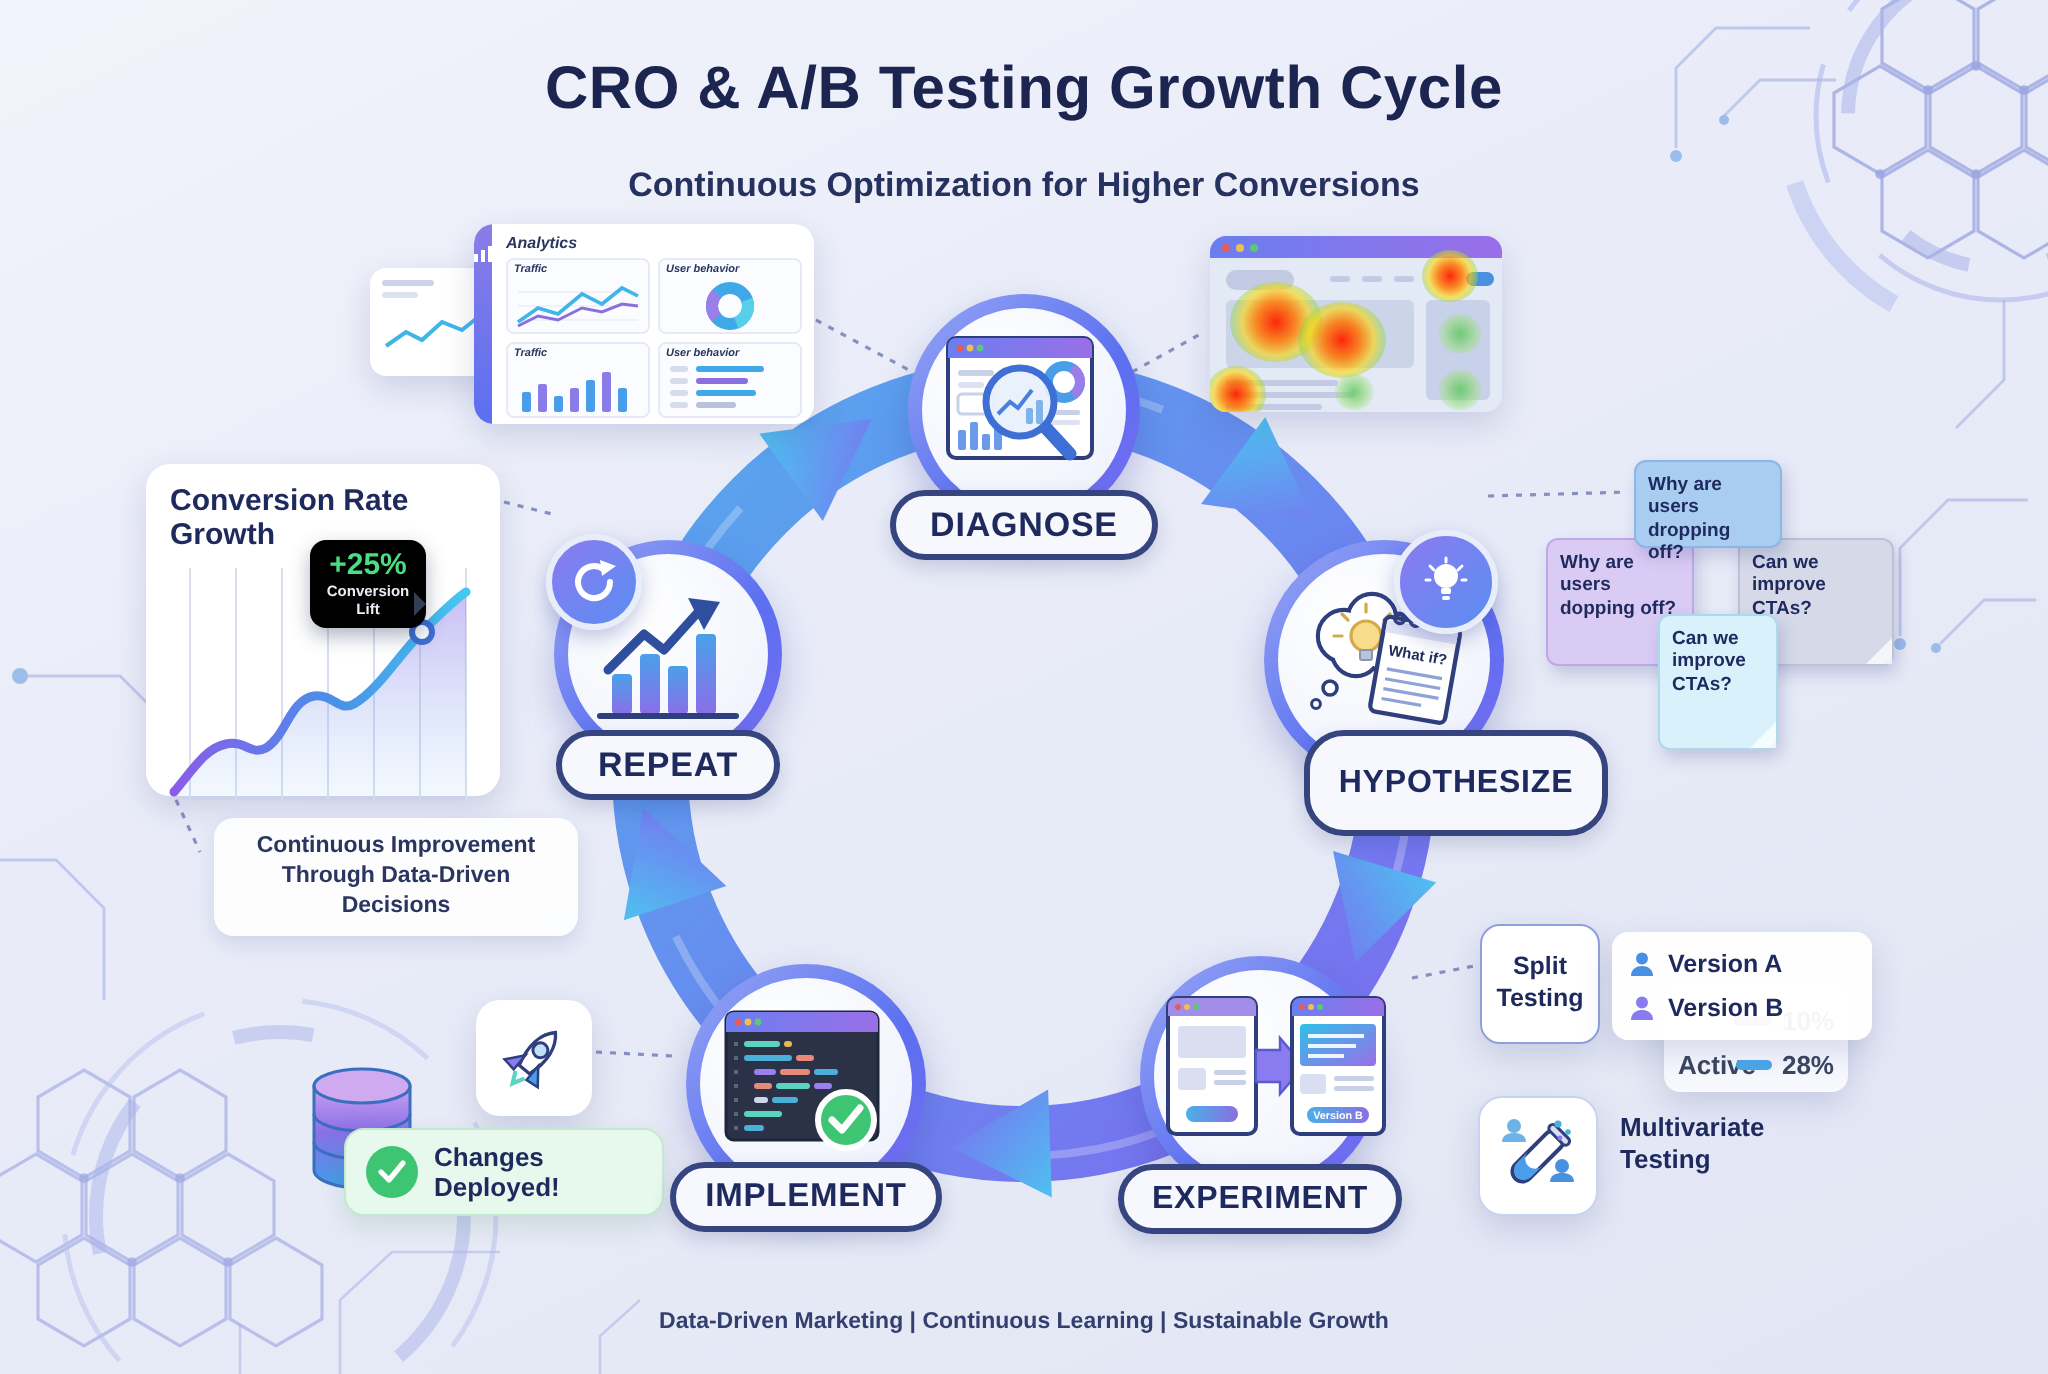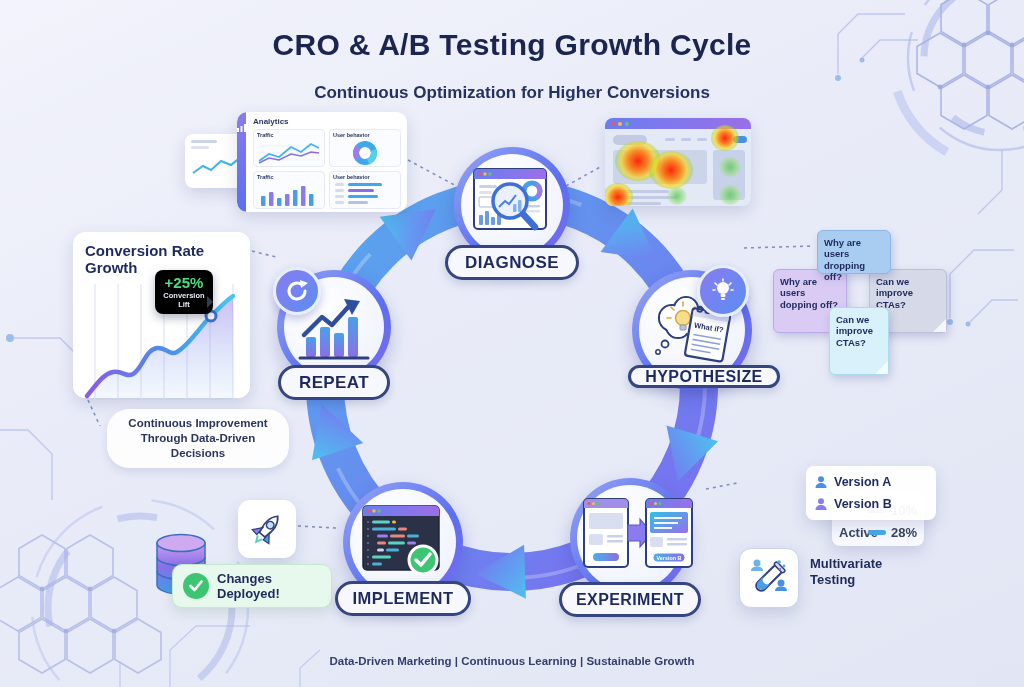--- a/index.html
+++ b/index.html
@@ -21,21 +21,21 @@
   
   .card { position:absolute; background:#ffffff; border-radius:10px;
     box-shadow:0 6px 16px rgba(60,70,140,.18); z-index:2; }
 
   
   .mini-card { left:185px; top:134px; width:74px; height:54px; border-radius:8px; padding:6px; }
   .mini-card .l1 { width:26px; height:3px; background:#cdd4e8; border-radius:2px; margin-bottom:3px; }
   .mini-card .l2 { width:18px; height:3px; background:#dde2f0; border-radius:2px; }
   .analytics { left:237px; top:112px; width:170px; height:100px; display:flex; overflow:hidden; }
   .analytics .side { width:15px; background:linear-gradient(180deg,#8a7ce8,#5b6ff0); border-radius:10px 0 0 10px; padding-top:6px; text-align:center; }
-  .analytics .body { flex:1; padding:5px 6px 4px 7px; }
+  .analytics .body { flex:1; padding:5px 6px 4px 7px;font-style:italic; }
   .analytics .hd { font-size:8px; font-weight:700; color:#2a3560; margin-bottom:3px; }
   .agrid { display:grid; grid-template-columns:1fr 1fr; gap:4px; }
   .apanel { background:#fbfcff; border:1px solid #e6eaf6; border-radius:4px; padding:2px 3px; height:38px; }
   .apanel .pl { font-size:5.5px; font-weight:700; color:#2a3560; margin-bottom:1px; }
 
   
   .heatmap { left:605px; top:118px; width:146px; height:88px; border-radius:8px; overflow:hidden; background:#e4e9f6; }
   .heatmap .bar { height:11px; background:linear-gradient(90deg,#6a7ef0,#9a6fe8); display:flex; align-items:center; padding-left:6px; gap:3px; }
   .dot3 { width:4px; height:4px; border-radius:50%; }
   .hm-body { position:relative; height:77px; }
@@ -50,21 +50,21 @@
   
   .conv { left:73px; top:232px; width:177px; height:166px; border-radius:12px; padding:10px 8px 6px 8px; }
   .conv .t { font-size:15px; font-weight:800; color:#1e2a5e; margin-left:4px; }
   .tooltip { position:absolute; left:82px; top:38px; width:58px; background:#000000; border-radius:8px;
     padding:4px 4px 5px; text-align:center; box-shadow:0 4px 10px rgba(30,40,80,.35); z-index:3; }
   .tooltip:after { content:""; position:absolute; right:-6px; top:26px; border:6px solid transparent; border-left-color:#333e54; }
   .tooltip .v { font-size:15px; font-weight:800; color:#4ade80; }
   .tooltip .l { font-size:7.5px; font-weight:600; color:#e8ecf5; line-height:1.2; }
 
   
-  .imp-note { left:107px; top:409px; width:182px; background:rgba(255,255,255,.88); border-radius:22px;
+  .imp-note { left:107px; top:409px; width:182px; background:rgba(255,255,255,.88); border-radius:10px;
     padding:7px 8px; font-size:11.5px; font-weight:600; color:#2a3560; text-align:center; line-height:1.3;
     box-shadow:0 4px 10px rgba(60,70,140,.14); z-index:2; }
   .note { position:absolute; border-radius:6px; padding:6px 6px; font-size:9.5px; font-weight:700;
     color:#1e2a5e; line-height:1.2; box-shadow:2px 4px 8px rgba(60,70,140,.22); z-index:2; }
   .note .fold { position:absolute; right:0; bottom:0; width:0; height:0; border-style:solid;
     border-width:0 0 13px 13px; border-color:transparent transparent rgba(255,255,255,.75) transparent; }
   .note-blue { left:817px; top:230px; width:74px; height:44px; background:#a9cdf1; border:1px solid #8cb6e6; z-index:3; }
   .note-purple { left:773px; top:269px; width:74px; height:64px; background:#d9cbf4; border:1px solid #bca9e8; z-index:2; }
   .note-gray { left:869px; top:269px; width:78px; height:64px; background:#d6d9e8; border:1px solid #bcc0d8; z-index:2; }
   .note-cyan { left:829px; top:307px; width:60px; height:68px; background:#d8f1fb; border:1px solid #abdaee; z-index:4; }
@@ -483,21 +483,21 @@
       <rect x="10" y="20" width="4" height="2" rx="1" fill="#ffffff"></rect>
       <g stroke="#ffffff" stroke-width="1.5" stroke-linecap="round">
         <line x1="12" y1="1" x2="12" y2="3"></line>
           <line x1="4" y1="5" x2="6" y2="7"></line>
           <line x1="20" y1="5" x2="18" y2="7"></line>
         <line x1="2" y1="12" x2="4" y2="12"></line>
           <line x1="22" y1="12" x2="20" y2="12"></line>
       </g>
     </svg>
   </div>
-  <div class="pill" style="left:628px;top:365px;width:152px;height:23px;font-size:16px">
+  <div class="pill" style="left:652px;top:365px;width:152px;height:53px;font-size:16px">
     <span>HYPOTHESIZE</span>
   </div>
 
   <div class="node" style="left:570px;top:478px;width:120px;height:120px">
     <div class="inner">
       <svg width="132" height="90" viewBox="0 0 132 90" style="position:absolute;left:-7px;top:8px">
         <g>
           <rect x="14" y="6" width="44" height="68" rx="4" fill="#ffffff" stroke="#2f3f7e" stroke-width="2"></rect>
           <path d="M14,10 a4,4 0 0 1 4,-4 h36 a4,4 0 0 1 4,4 v5 h-44 Z" fill="#a08ee8"></path>
           <circle cx="19" cy="10.5" r="1.5" fill="#e85a5a"></circle>
@@ -607,20 +607,23 @@
       <span style="width:24px"></span>
       <span class="mbar" style="width:20px;background:#8a6fe0"></span>
       <span>10%</span>
     </div>
     <div class="mrow">
       <span style="width:24px">Active</span>
       <span class="mbar" style="width:20px;background:#4aa8e8"></span>
       <span>28%</span>
     </div>
   </div>
+  <div class="card split-card">
+    <span>Split Testing</span>
+  </div>
   <div class="card versions">
     <div class="vrow">
       <svg width="14" height="14" viewBox="0 0 14 14">
         <circle cx="7" cy="4.2" r="3" fill="#4a90e2"></circle>
           <path d="M1.5,13 C1.5,9.5 4.2,8 7,8 C9.8,8 12.5,9.5 12.5,13 Z" fill="#4a90e2"></path>
       </svg>
       <span>Version A</span>
     </div>
     <div class="vrow">
       <svg width="14" height="14" viewBox="0 0 14 14">

